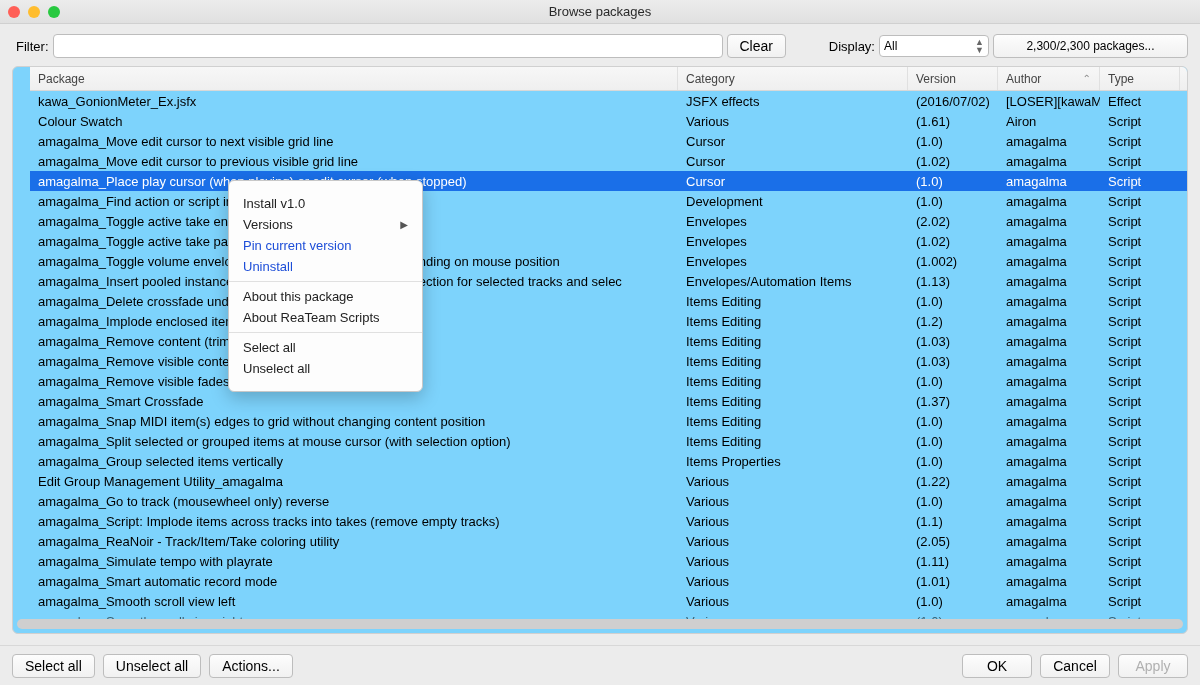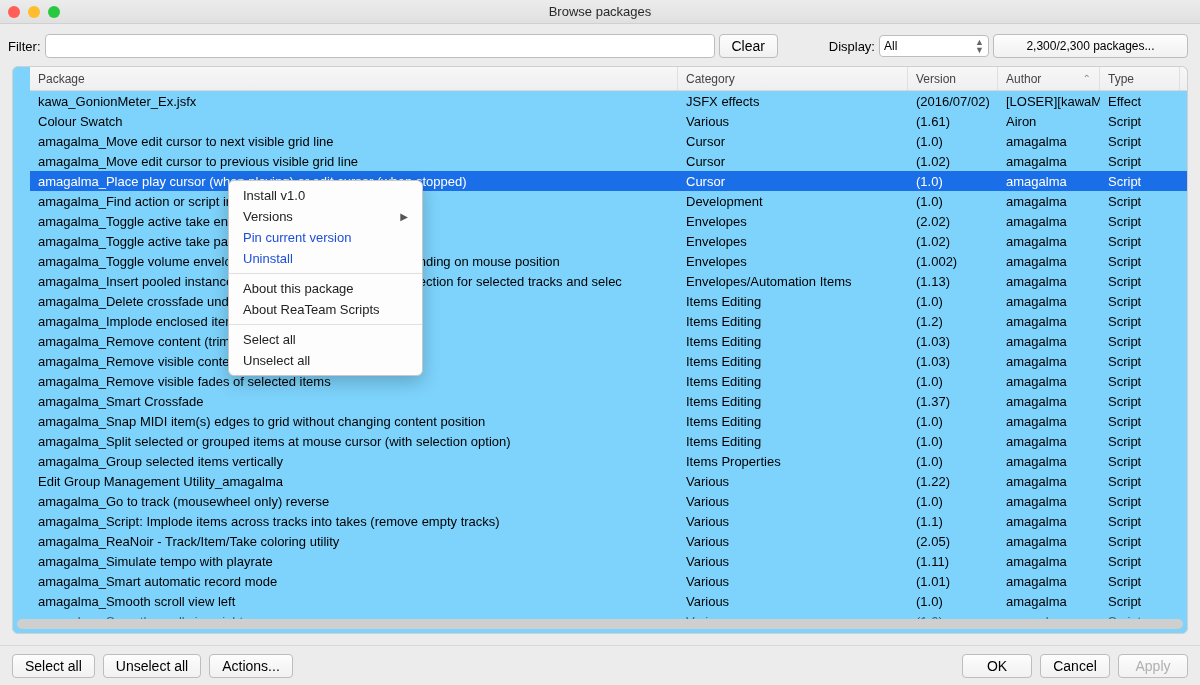--- a/index.html
+++ b/index.html
@@ -20,21 +20,21 @@
     align-items: center;
     padding: 0 8px;
     position: relative;
   }
   .traffic { display:flex; gap:8px; }
   .dot { width:12px; height:12px; border-radius:50%; }
   .dot.red{background:#ff5f57;} .dot.yellow{background:#ffbd2e;} .dot.green{background:#28c940;}
   .title { position:absolute; left:0; right:0; text-align:center; font-size:13px; color:#2a2a2a; }
   .toolbar {
     display:flex; align-items:center; gap:4px;
-    padding: 10px 12px 8px 8px;
+    padding: 10px 12px 8px 16px;
   }
   .toolbar label { font-size:13px; }
   .filter-input {
     flex:0 0 670px;
     height:24px;
     border:1px solid #bdbdbd;
     border-radius:4px;
     background:#fff;
     padding:0 6px;
   }
@@ -93,21 +93,21 @@
     background:#cfcfcf; border-radius:5px;
   }
   .context-menu {
     position:absolute;
     left: 228px; top: 180px;
     width: 195px;
     background:#fdfdfd;
     border:1px solid #c8c8c8;
     border-radius:6px;
     box-shadow:0 6px 18px rgba(0,0,0,0.22);
-    padding:4px 0;
+    padding:12px 0;
     z-index:10;
     font-size:13px;
   }
   .menu-item {
     padding:3px 14px;
     display:flex; align-items:center; justify-content:space-between;
     color:#222;
   }
   .menu-item.disabled { color:#1d4ed8; }
   .menu-sep { height:1px; background:#e0e0e0; margin:4px 0; }

